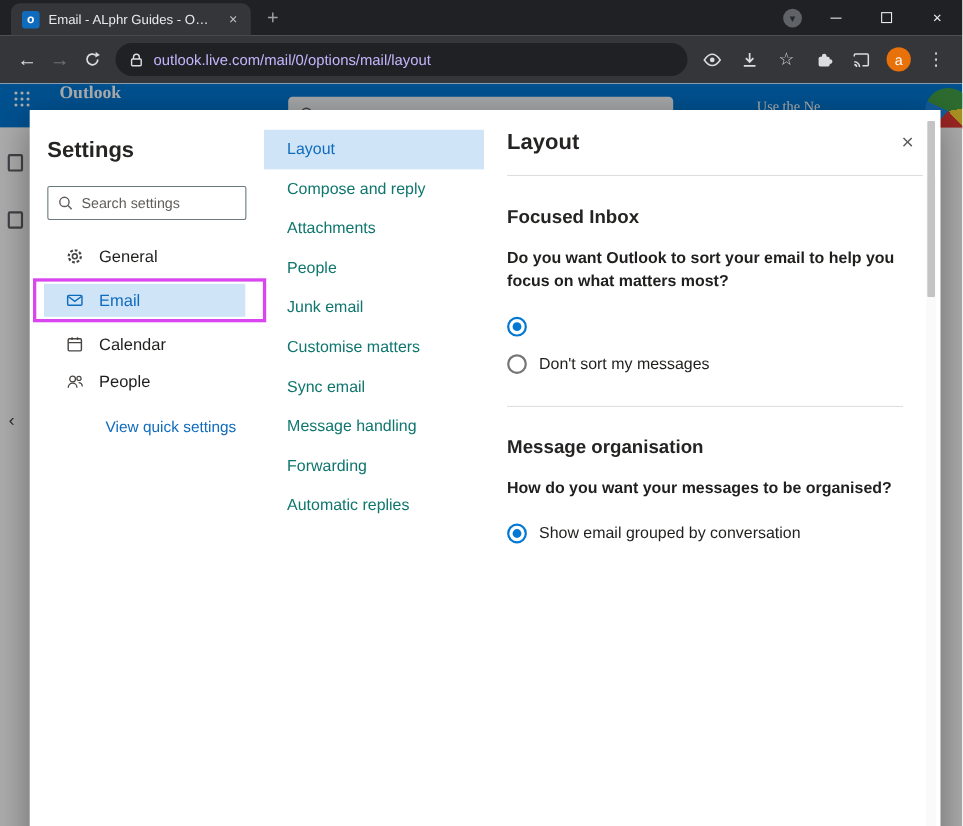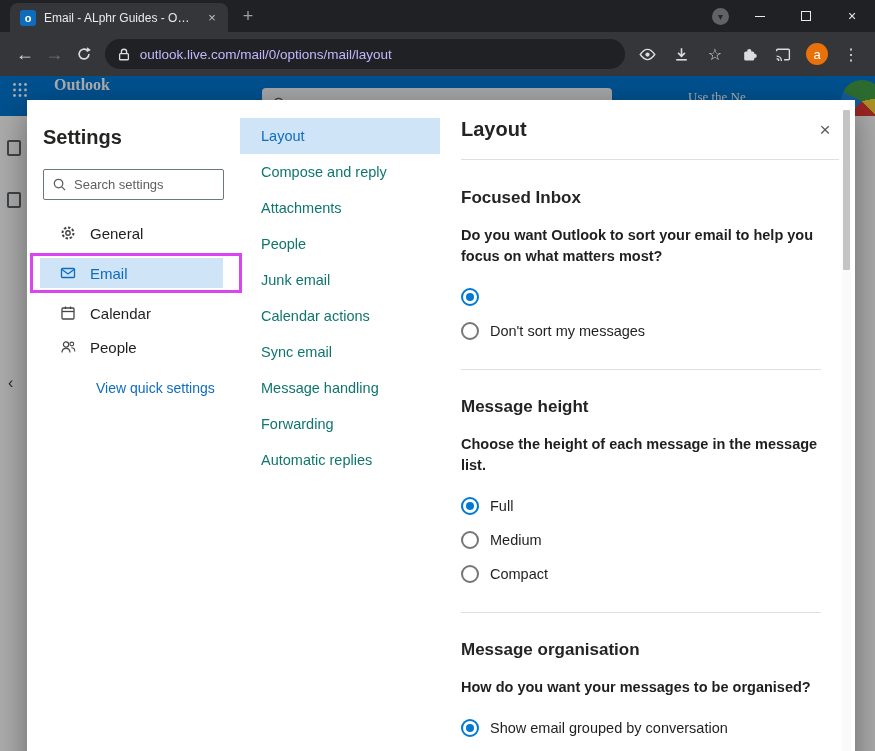--- a/index.html
+++ b/index.html
@@ -274,21 +274,21 @@
 
         <a class="quick-link">View quick settings</a>
       </div>
 
       <div class="col-categories">
         <div class="cat-item sel">Layout</div>
         <div class="cat-item">Compose and reply</div>
         <div class="cat-item">Attachments</div>
         <div class="cat-item">People</div>
         <div class="cat-item">Junk email</div>
-        <div class="cat-item">Calendar actions</div>
+        <div class="cat-item">Customise matters</div>
         <div class="cat-item">Sync email</div>
         <div class="cat-item">Message handling</div>
         <div class="cat-item">Forwarding</div>
         <div class="cat-item">Automatic replies</div>
       </div>
 
       <div class="col-detail">
         <div class="detail-header">
           <span class="detail-title">Layout</span>
           <span class="close-btn">×</span>
@@ -302,37 +302,20 @@
             <div class="opt">
               <span class="radio sel"></span>
             </div>
             <div class="opt">
               <span class="radio"></span>
               <span>Don't sort my messages</span>
             </div>
             <div class="divider"></div>
           </div>
 
-          <div class="section">
-            <div class="sec-heading">Message height</div>
-            <div class="sec-question">Choose the height of each message in the message list.</div>
-            <div class="opt">
-              <span class="radio sel"></span>
-              <span>Full</span>
-            </div>
-            <div class="opt">
-              <span class="radio"></span>
-              <span>Medium</span>
-            </div>
-            <div class="opt">
-              <span class="radio"></span>
-              <span>Compact</span>
-            </div>
-            <div class="divider"></div>
-          </div>
 
           <div class="section">
             <div class="sec-heading">Message organisation</div>
             <div class="sec-question">How do you want your messages to be organised?</div>
             <div class="opt">
               <span class="radio sel"></span>
               <span>Show email grouped by conversation</span>
             </div>
 
           </div>

